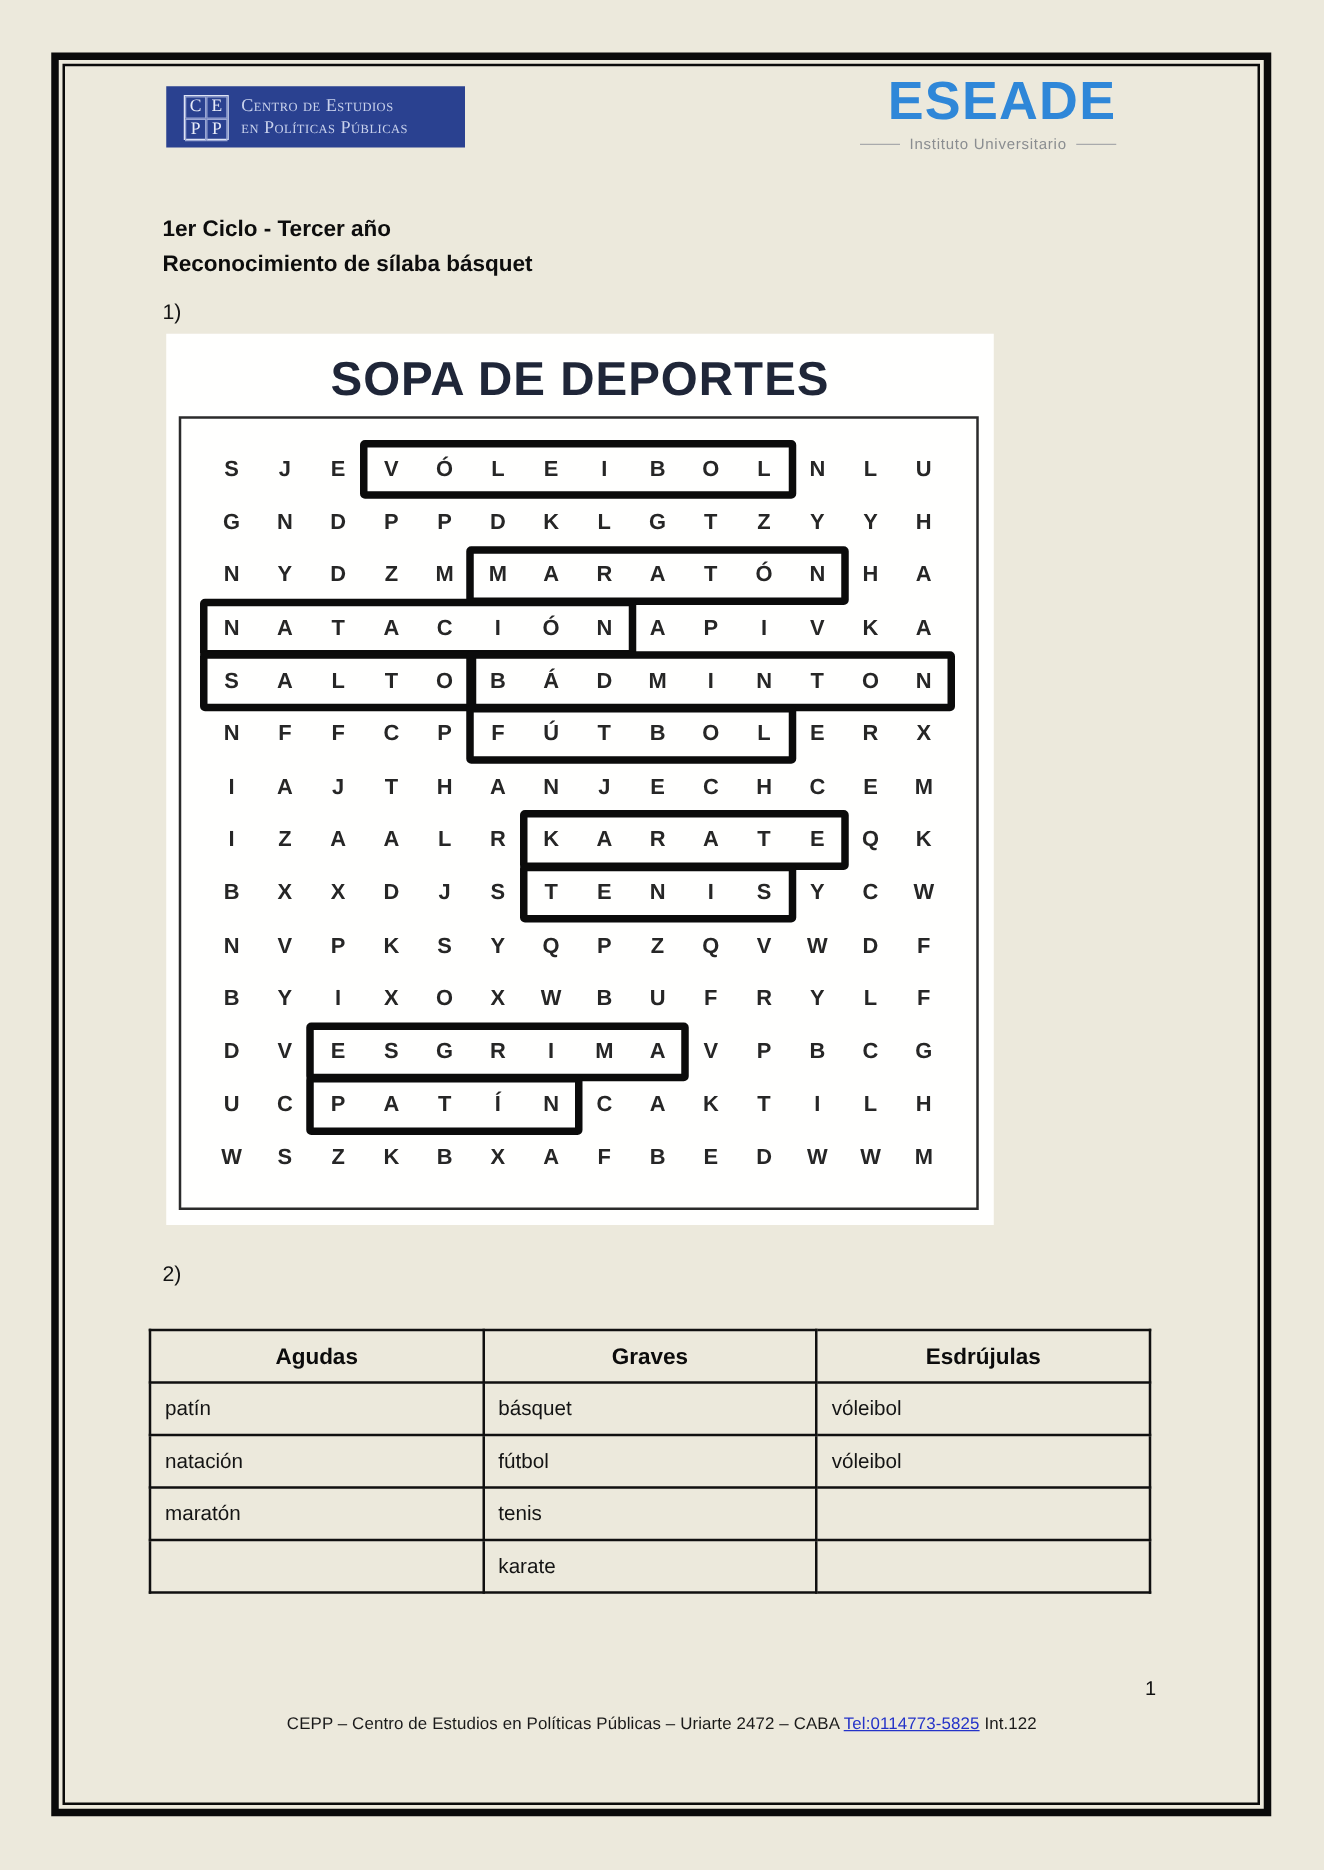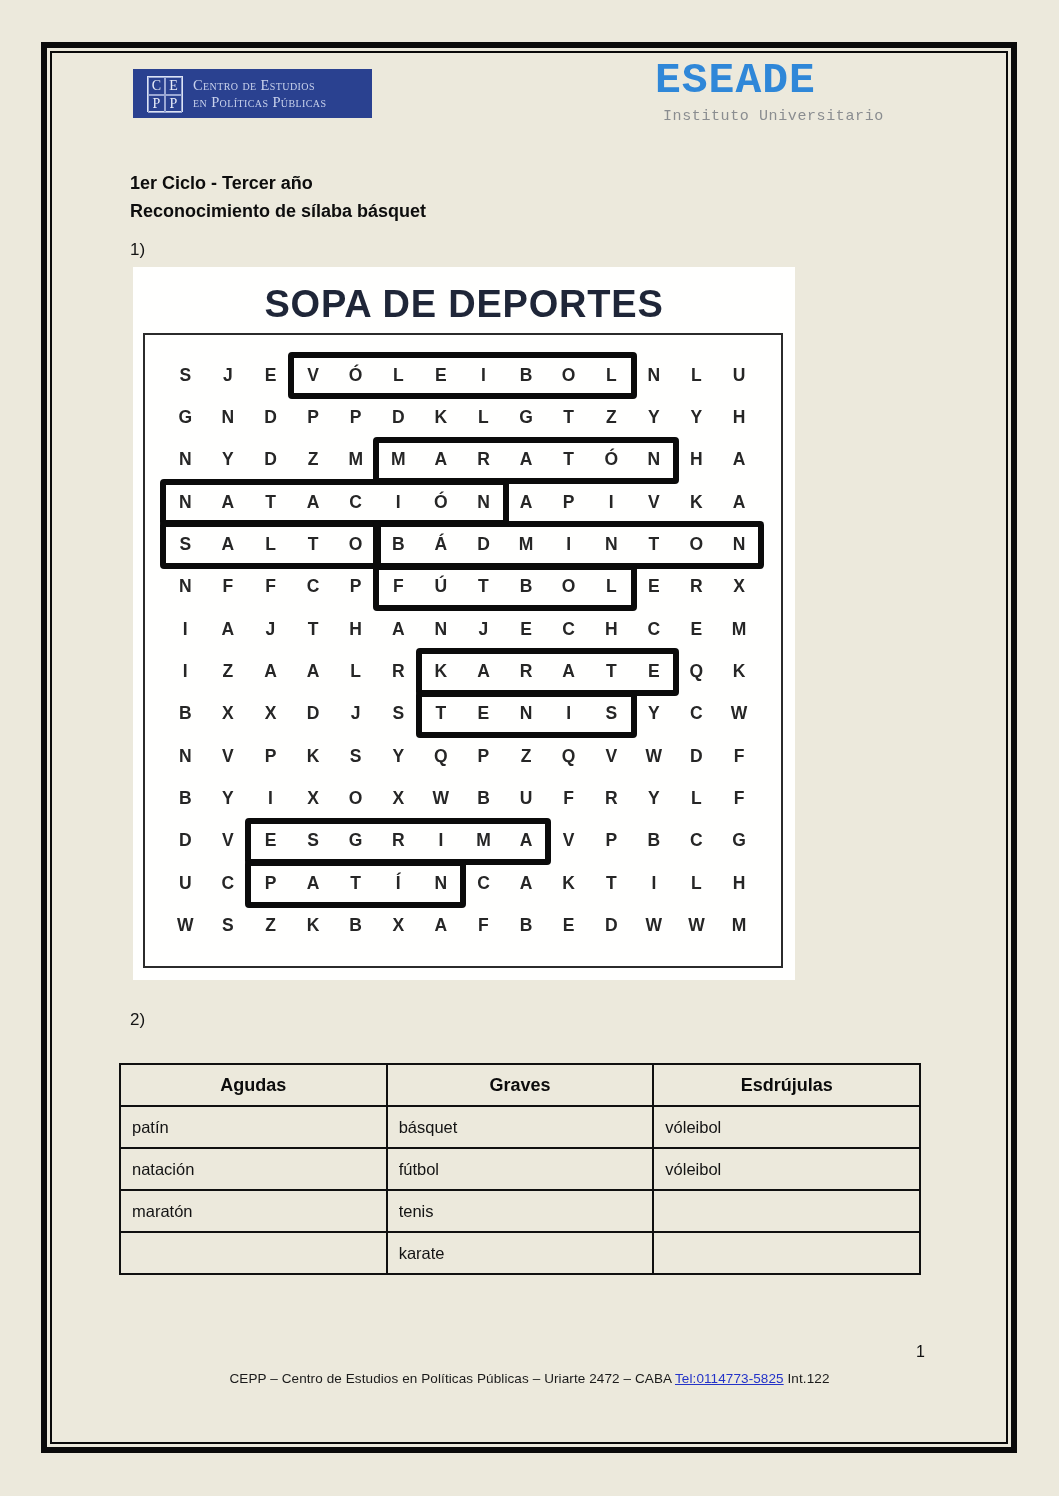--- a/index.html
+++ b/index.html
@@ -35,28 +35,28 @@
     display:flex; align-items:center; justify-content:center;
     font-family:"Liberation Serif", serif;
     font-size:14px; color:#e8ecf8; border:1px solid #9aa7d4;
   }
   .cepp-text {
     font-family:"Liberation Serif", serif;
     font-variant:small-caps;
     color:var(--cepp-text,#c9d2ec);
     font-size:14.5px; line-height:17px; letter-spacing:0.4px; white-space:nowrap;
   }
-  .eseade-logo { position:absolute; left:655px; top:58px; width:205px; text-align:left;font-family:Liberation Mono, monospace; }
+  .eseade-logo { position:absolute; left:688px; top:58px; width:205px; text-align:right; }
   .eseade-word {
     font-size:43px; font-weight:bold; letter-spacing:1px;
     color:var(--eseade-blue,#2f87d8); line-height:46px; white-space:nowrap;
   }
   .eseade-sub {
     margin-top:4px; display:flex; align-items:center; gap:8px;
-    color:#8a8d90; font-size:15px; letter-spacing:0.6px; white-space:nowrap;
+    color:#8a8d90; font-size:12px; letter-spacing:0.6px; white-space:nowrap;
   }
   .eseade-sub .rule { flex:1; border-top:1px solid #a9aaac; height:0; }
 
   
   .doc-heading { position:absolute; left:130px; top:169px; font-size:18px; font-weight:bold; line-height:28px; color:#0d0d0d; }
   .item-label { position:absolute; left:130px; font-size:17px; color:#141414; }
   #item1 { top:240px; }
   #item2 { top:1010px; }
 
   

